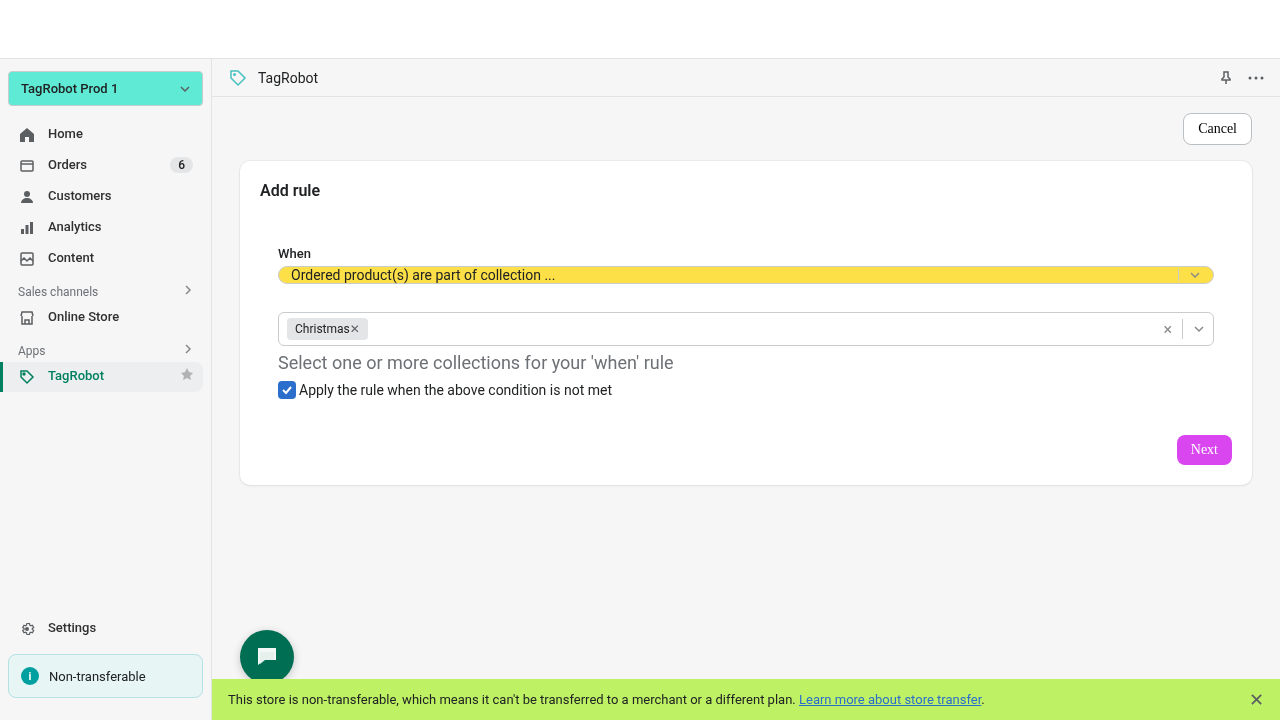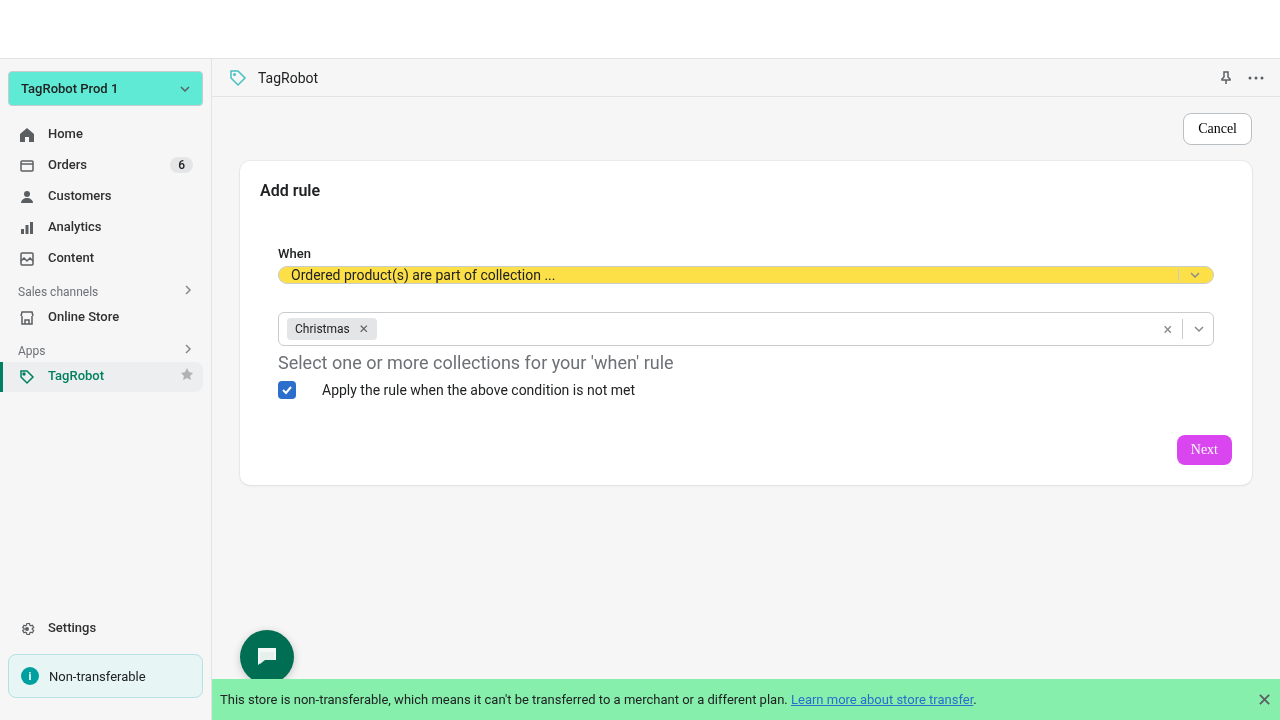--- a/index.html
+++ b/index.html
@@ -91,42 +91,42 @@
       margin-bottom: 28px;
     }
     .select-box .chev-area { margin-left: auto; border-left: 1px solid #c9cccf; padding-left: 10px; color: #8a8a8a; }
     
     .tag-input-box {
       border: 1px solid #c9cccf; border-radius: 6px; background: #fff;
       display: flex; align-items: center; padding: 5px 8px; gap: 6px;
     }
     .tag-chip {
       background: #e4e5e7; border-radius: 4px; padding: 4px 8px; font-size: 12px;
-      display: inline-flex; align-items: center; gap: 9px;
+      display: inline-flex; align-items: center; gap: 0;
     }
     .tag-chip .x { color: #5c5f62; cursor: pointer; font-size: 12px; }
     .tag-input-box .right-controls { margin-left: auto; display: flex; align-items: center; gap: 10px; color: #8a8a8a; }
     .clear-x { cursor: pointer; font-size: 16px; }
     .divider-v { width: 1px; height: 20px; background: #c9cccf; }
     
     .helper-text { font-size: 18px; color: #6d7175; margin-top: 6px; }
     
-    .checkbox-row { display: flex; align-items: center; gap: 26px; margin-top: 8px; }
+    .checkbox-row { display: flex; align-items: center; gap: 3px; margin-top: 8px; }
     .checkbox-custom { 
       width: 18px; height: 18px; background: #2c6ecb; border-radius: 4px; 
       display: inline-flex; align-items: center; justify-content: center; cursor: pointer;
     }
     .checkbox-custom svg { color: #fff; }
     
     .card-footer { display: flex; justify-content: flex-end; margin-top: 36px; }
     
     
     .banner {
-      position: absolute; bottom: 0; left: 0; right: 0; background: #86efac;
-      padding: 10px 8px; display: flex; align-items: center; font-size: 13px; color: #202223;
+      position: absolute; bottom: 0; left: 0; right: 0; background: #bef264;
+      padding: 10px 16px; display: flex; align-items: center; font-size: 13px; color: #202223;
     }
     .banner a { color: #2c6ecb; text-decoration: underline; }
     .banner .close-banner { margin-left: auto; cursor: pointer; font-size: 18px; color: #5c5f62; }
     
     
     .chat-bubble {
       position: absolute; bottom: 36px; left: 28px; width: 54px; height: 54px;
       background: #006e52; border-radius: 50%; display: flex; align-items: center; justify-content: center;
       cursor: pointer; box-shadow: 0 2px 8px rgba(0,0,0,0.2);
     }

